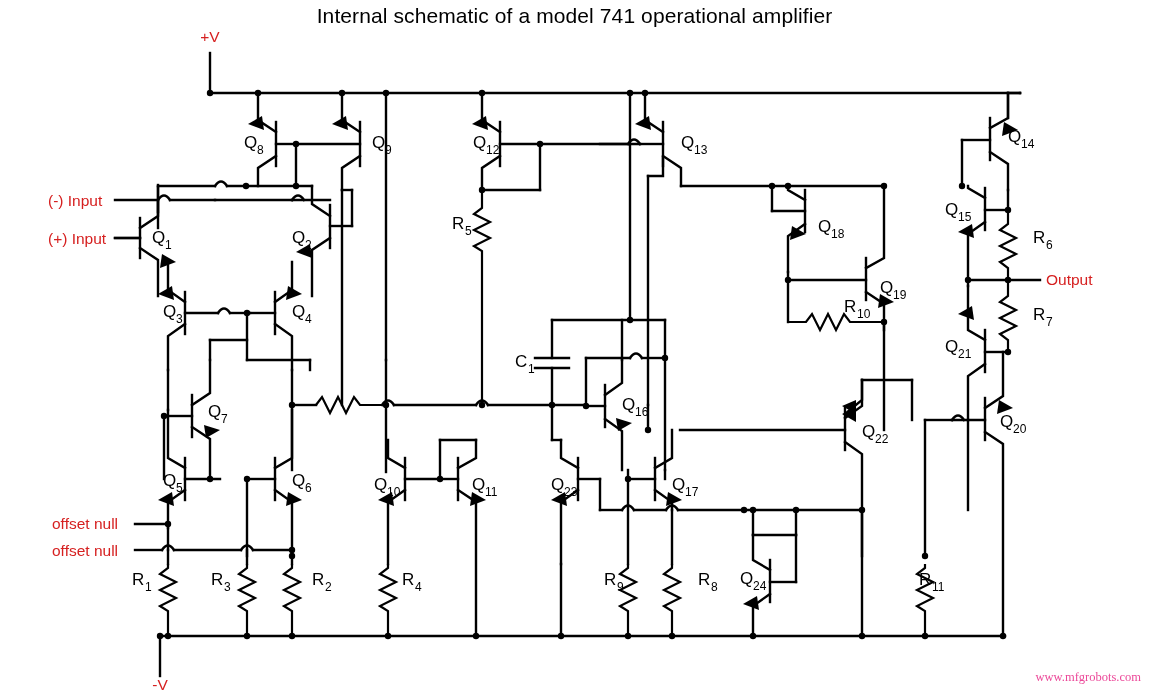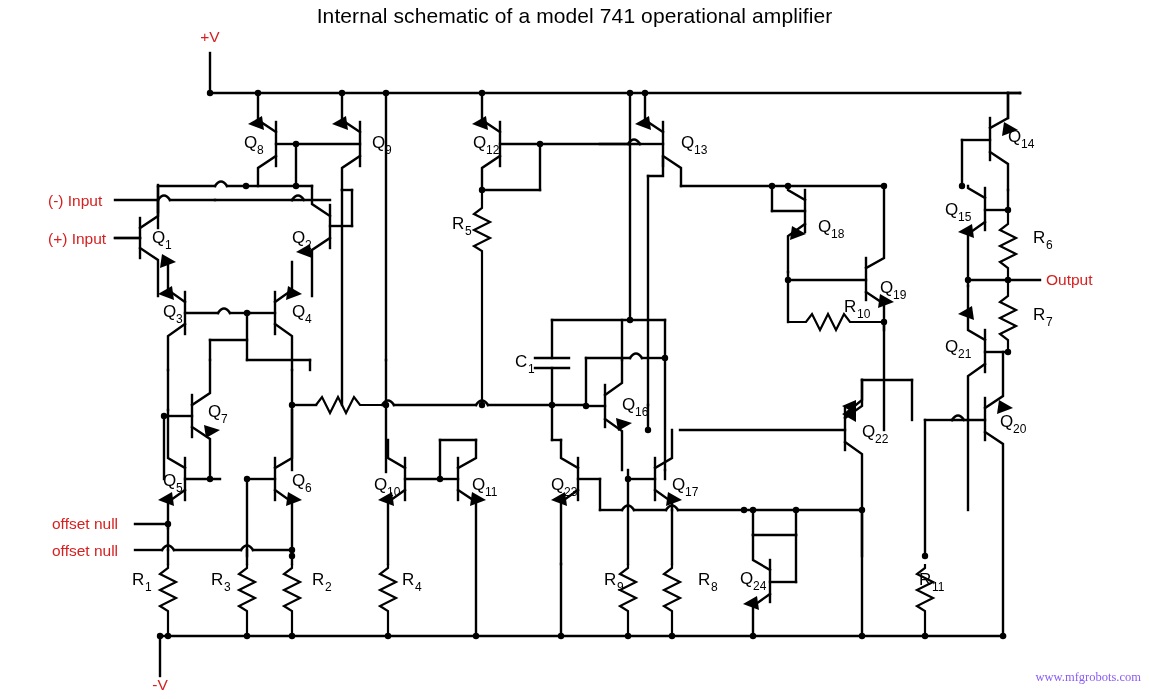--- a/index.html
+++ b/index.html
@@ -31,21 +31,21 @@
     color: #000000;
     font-family: "Liberation Sans", sans-serif;
     letter-spacing: 0.1px;
   }
   .watermark {
     position: absolute;
     right: 8px;
     bottom: 4px;
     font-family: "Liberation Serif", serif;
     font-size: 12.5px;
-    color: #8b5cf6;
+    color: #ec4899;
   }
   svg#schematic {
     position: absolute;
     left: 0;
     top: 0;
   }
   svg#schematic text.lbl {
     font-family: "Liberation Sans", sans-serif;
     font-size: 17px;
     fill: #000000;

